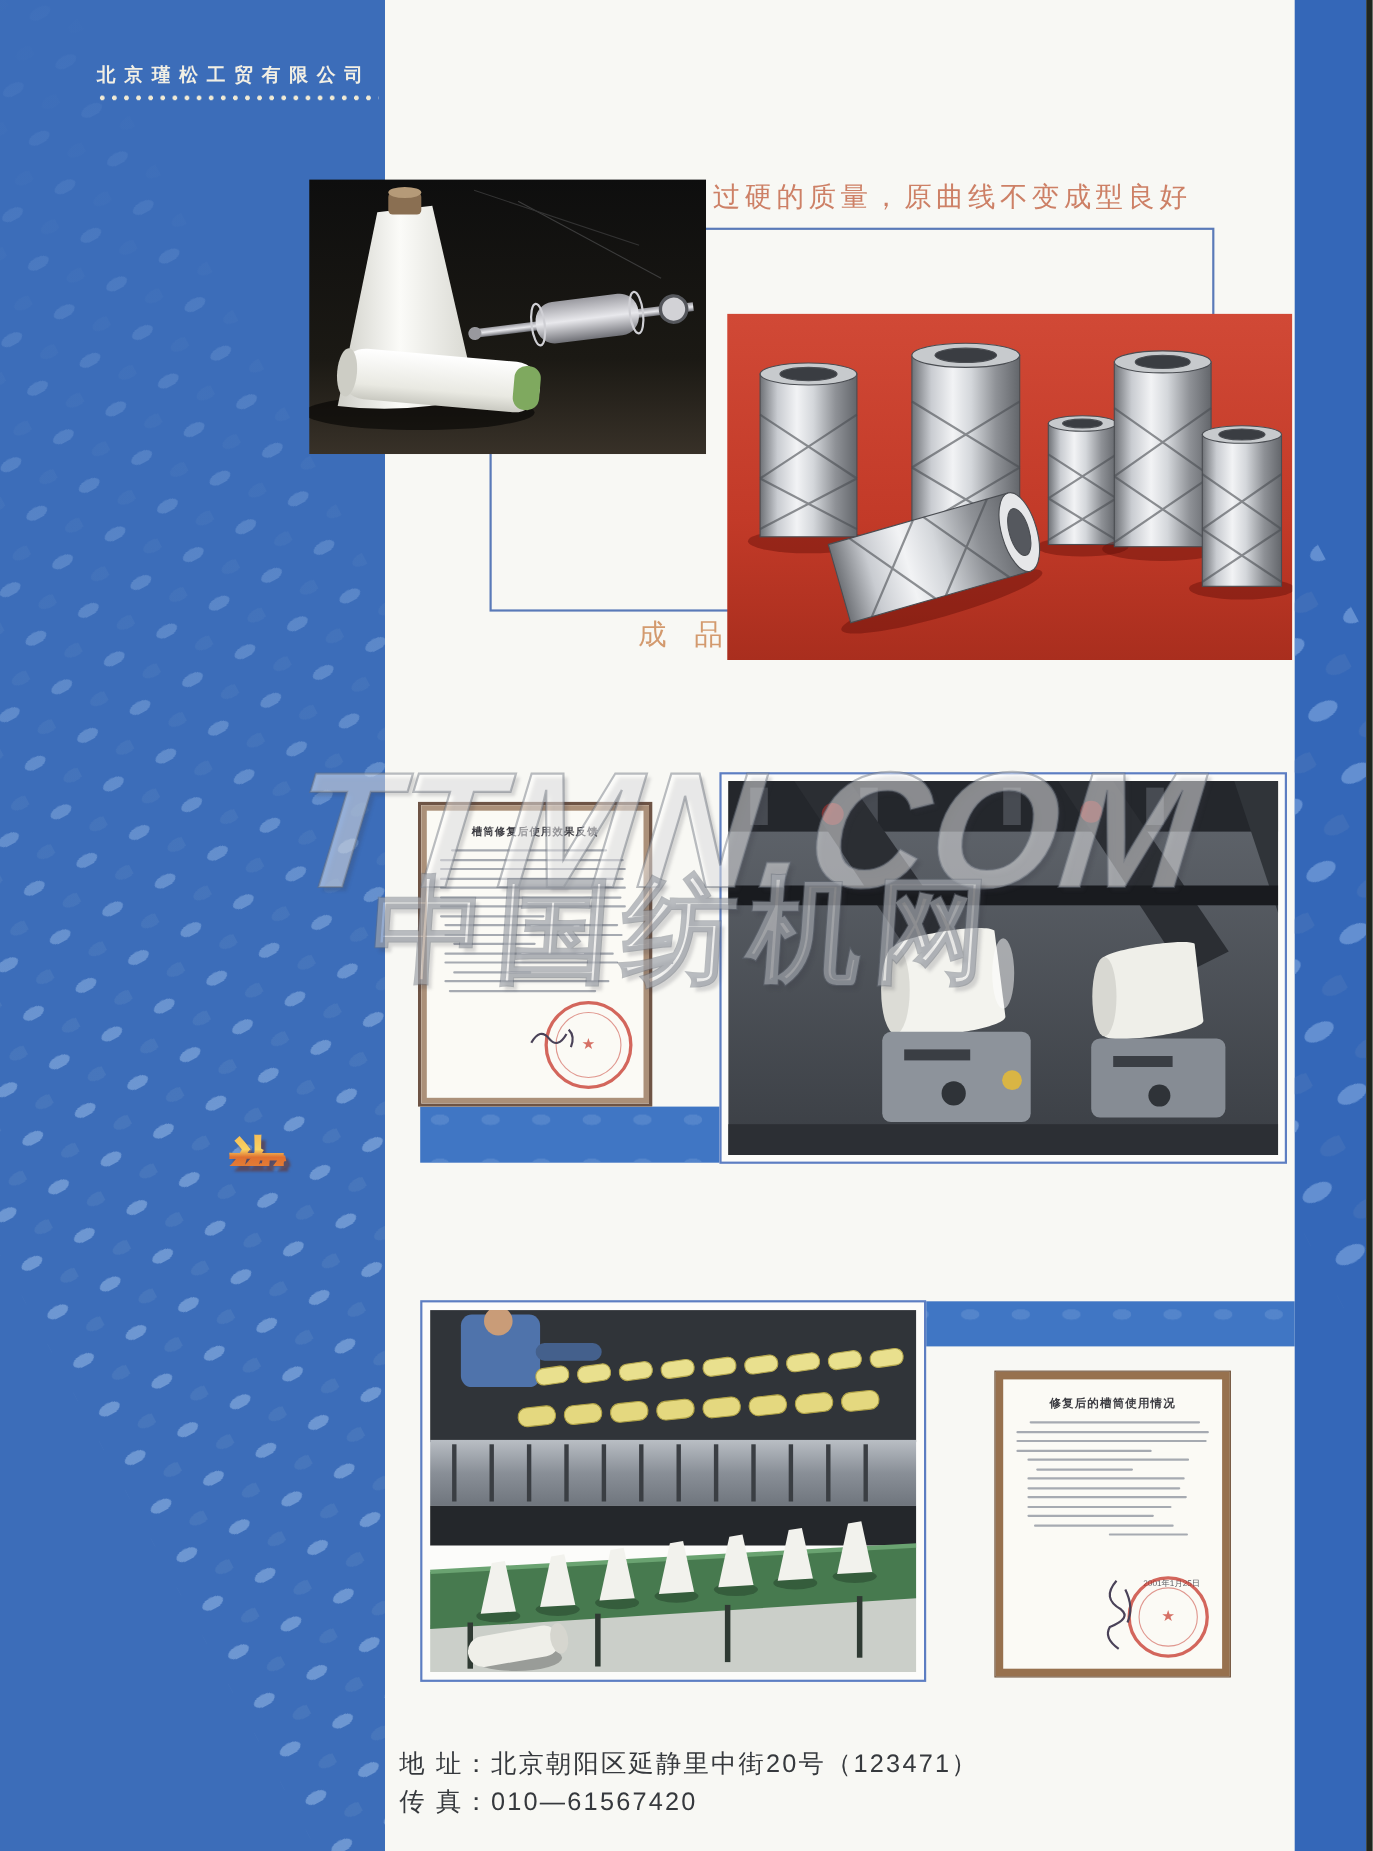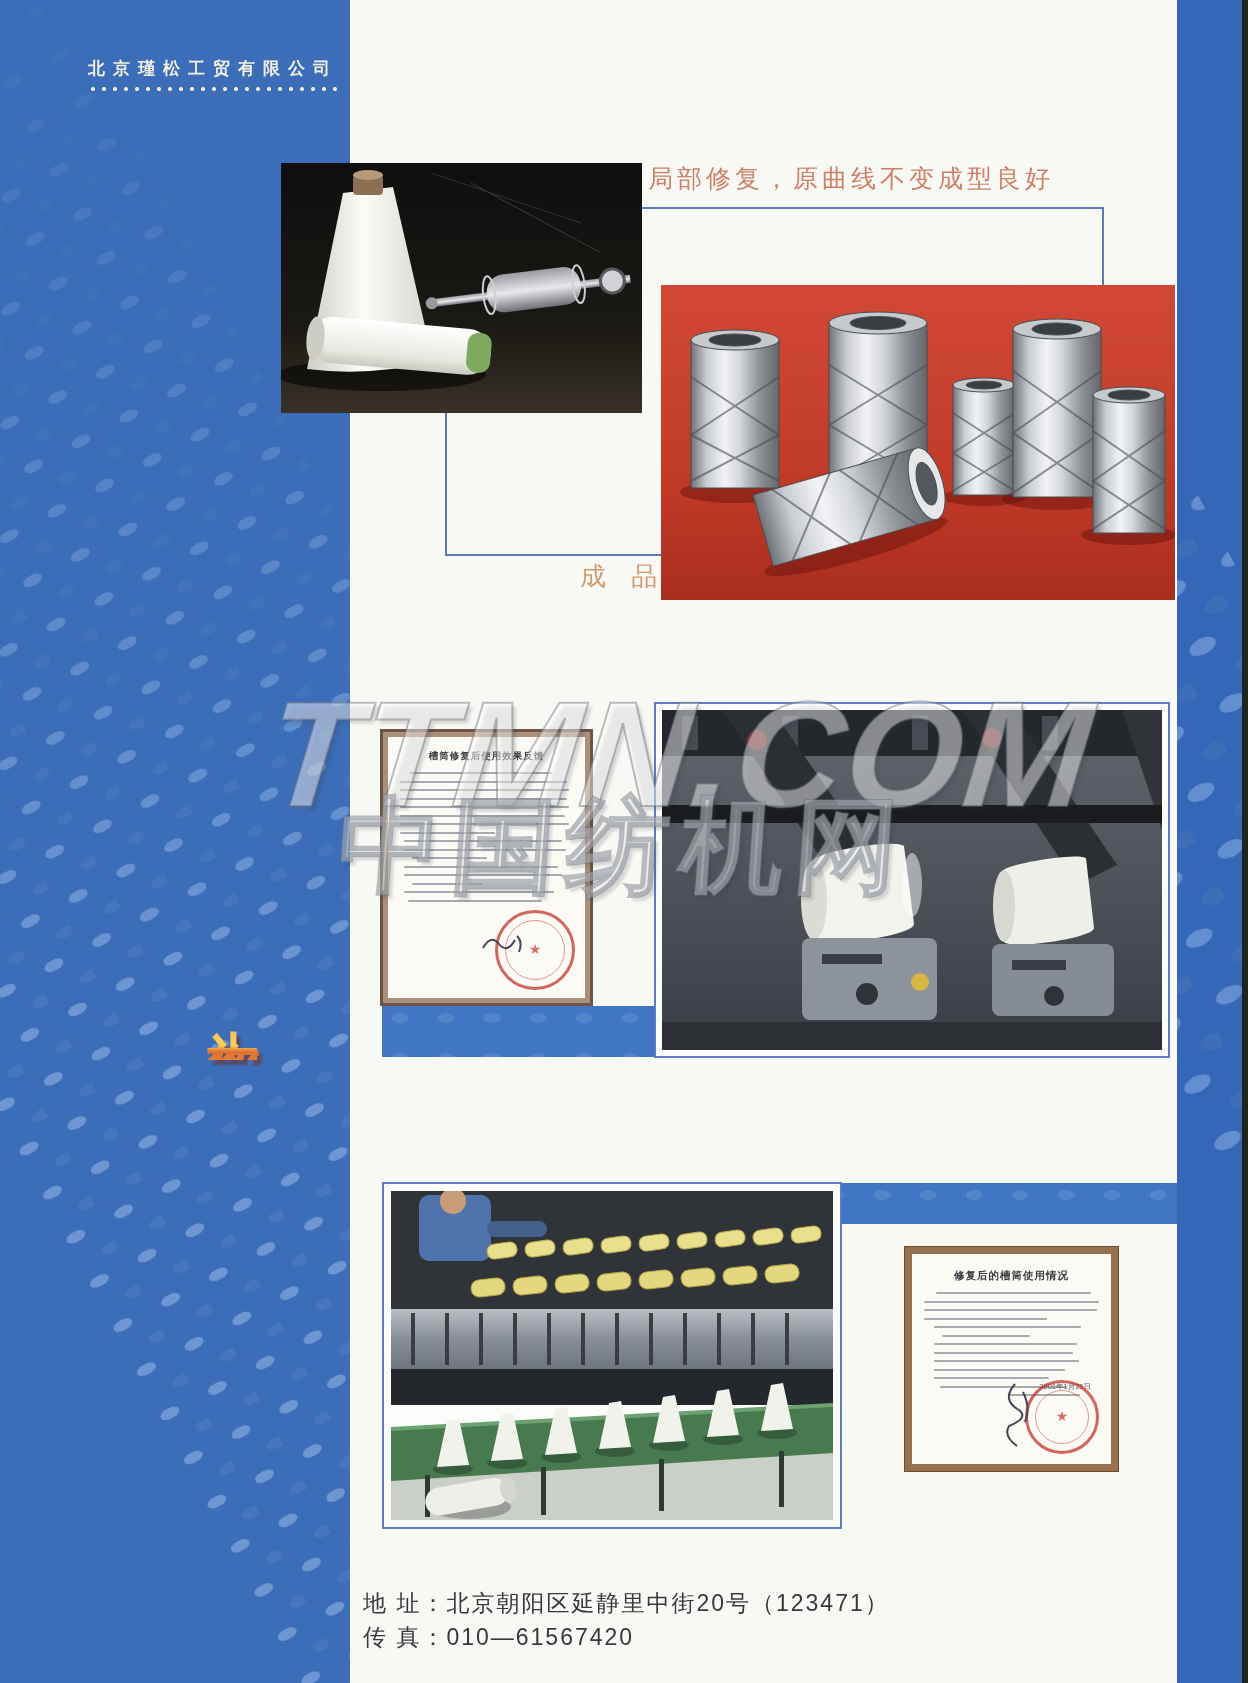--- a/index.html
+++ b/index.html
@@ -56,21 +56,21 @@
   
   .stripe{position:absolute;background:#4076c4;z-index:1;
       background-image:radial-gradient(ellipse 14px 8px at 18px 12px, rgba(120,160,215,.35) 58%, transparent 62%);
       background-size:46px 40px;}
   .stripe-a{left:382px;top:1006px;width:722px;height:51px;}
   .stripe-b{left:818px;top:1183px;width:359px;height:41px;}
   
   .cert{position:absolute;box-sizing:border-box;background:#fbfaf5;}
   .cert-mid{left:380px;top:729px;width:213px;height:277px;border:3px solid #6e5445;z-index:4;}
   .cert-mid .inner{position:absolute;inset:0;border:5px solid #ab9079;background:#fbfaf5;}
-  .cert-right{left:905px;top:1247px;width:213px;height:224px;border:7px solid #97714e;
+  .cert-right{left:905px;top:1247px;width:213px;height:277px;border:7px solid #97714e;
       outline:1px solid #6b4c33;z-index:3;}
   .cert-title{margin-top:13px;text-align:center;font-size:9.5px;font-weight:700;color:#3c3c42;
       letter-spacing:1px;}
   .cert-right .cert-title{font-size:10.5px;margin-top:15px;}
   .lines{margin-top:9px;}
   .ln{display:block;height:2px;background:#9196a0;margin:6.5px 12px 0;border-radius:1px;opacity:.8;}
   .cert-date{position:absolute;right:20px;bottom:72px;font-size:7.5px;color:#5a5a60;}
   .stamp{position:absolute;border-radius:50%;border:3px solid rgba(198,52,40,.75);z-index:2;}
   .stamp::before{content:"";position:absolute;inset:7px;border:1px solid rgba(198,52,40,.5);border-radius:50%;}
   .stamp::after{content:"★";position:absolute;top:50%;left:50%;transform:translate(-50%,-58%);
@@ -107,21 +107,21 @@
   <div class="stripe stripe-b"></div>
 
   <div class="company">北京瑾松工贸有限公司</div>
   <div class="company-dots"></div>
 
   <div class="slog slog1 slog1a">以新的技术</div>
   <div class="slog slog1 slog1b">过硬的质量</div>
   <div class="slog slog2a">专业化的服务</div>
   <div class="slog slog2b">为您的发展出力</div>
 
-  <div class="caption-top">局部修复，原曲线不变成型良好</div>
+  <div class="caption-top">过硬的质量，原曲线不变成型良好</div>
   <div class="frame-box"></div>
 
   <div class="photo photo-yarn">
     <svg width="361" height="250" viewBox="0 0 361 250">
       <defs>
         <linearGradient id="bgd" x1="0" y1="0" x2="0" y2="1">
           <stop offset="0" stop-color="#0e0e0e"></stop>
             <stop offset=".65" stop-color="#1b1914"></stop>
             <stop offset="1" stop-color="#383128"></stop>
         </linearGradient>

